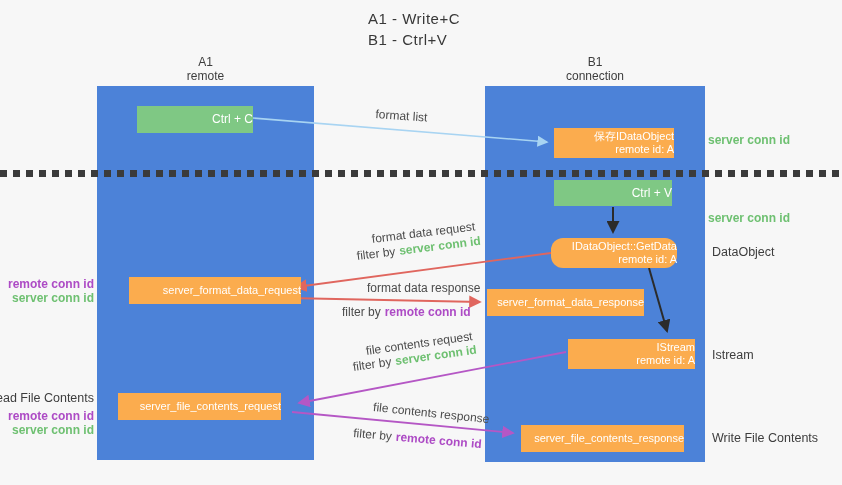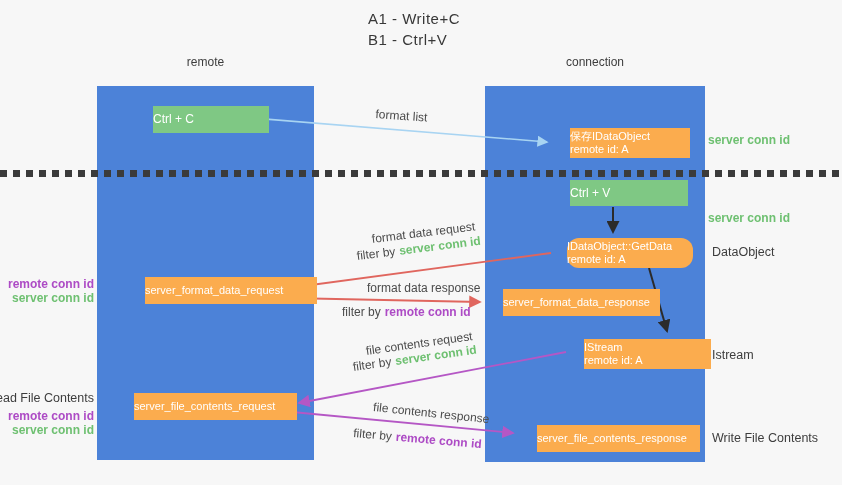--- a/index.html
+++ b/index.html
@@ -15,22 +15,22 @@
 
   .lifeline { position:absolute; top:86px; background:#4c82d8; }
   .lifeline.left { left:97px; width:217px; height:374px; }
   .lifeline.right { left:485px; width:220px; height:376px; }
 
   .dotted-divider { position:absolute; left:0; top:170px; width:842px; height:7px;
     background:repeating-linear-gradient(90deg, #3b3b3b 0 7px, transparent 7px 13px); }
 
   svg.arrows { position:absolute; left:0; top:0; width:842px; height:485px; pointer-events:none; }
 
-  .node { position:absolute; display:flex; flex-direction:column; align-items:flex-start; justify-content:center;
-    color:#ffffff; font-size:11px; line-height:13px; text-align:center;margin-left:16px; }
+  .node { position:absolute; display:flex; flex-direction:column; align-items:flex-end; justify-content:center;
+    color:#ffffff; font-size:11px; line-height:13px; text-align:center; }
   .node.green { background:#7fc884; }
   .node.orange { background:#fbac4e; }
 
   .n-ctrl-c { left:137px; top:106px; width:116px; height:27px; font-size:12px; }
   .n-save  { left:554px; top:128px; width:120px; height:30px; }
   .n-ctrl-v { left:554px; top:180px; width:118px; height:26px; font-size:12px; }
   .n-getdata { left:551px; top:238px; width:126px; height:30px;border-radius:12px; }
   .n-fmt-req { left:129px; top:277px; width:172px; height:27px; }
   .n-fmt-resp { left:487px; top:289px; width:157px; height:27px; }
   .n-istream { left:568px; top:339px; width:127px; height:30px; }
@@ -70,23 +70,25 @@
 <body>
 
 <div class="stage">
 
   <div class="title">
     <div>A1 - Write+C</div>
     <div>B1 - Ctrl+V</div>
   </div>
 
   <div class="col-header left">
+    <div>A1</div>
     <div>remote</div>
   </div>
   <div class="col-header right">
+    <div>B1</div>
     <div>connection</div>
   </div>
 
   <div class="lifeline left"></div>
   <div class="lifeline right"></div>
 
   <div class="dotted-divider"></div>
 
   <svg class="arrows" viewBox="0 0 842 485">
     <defs>

